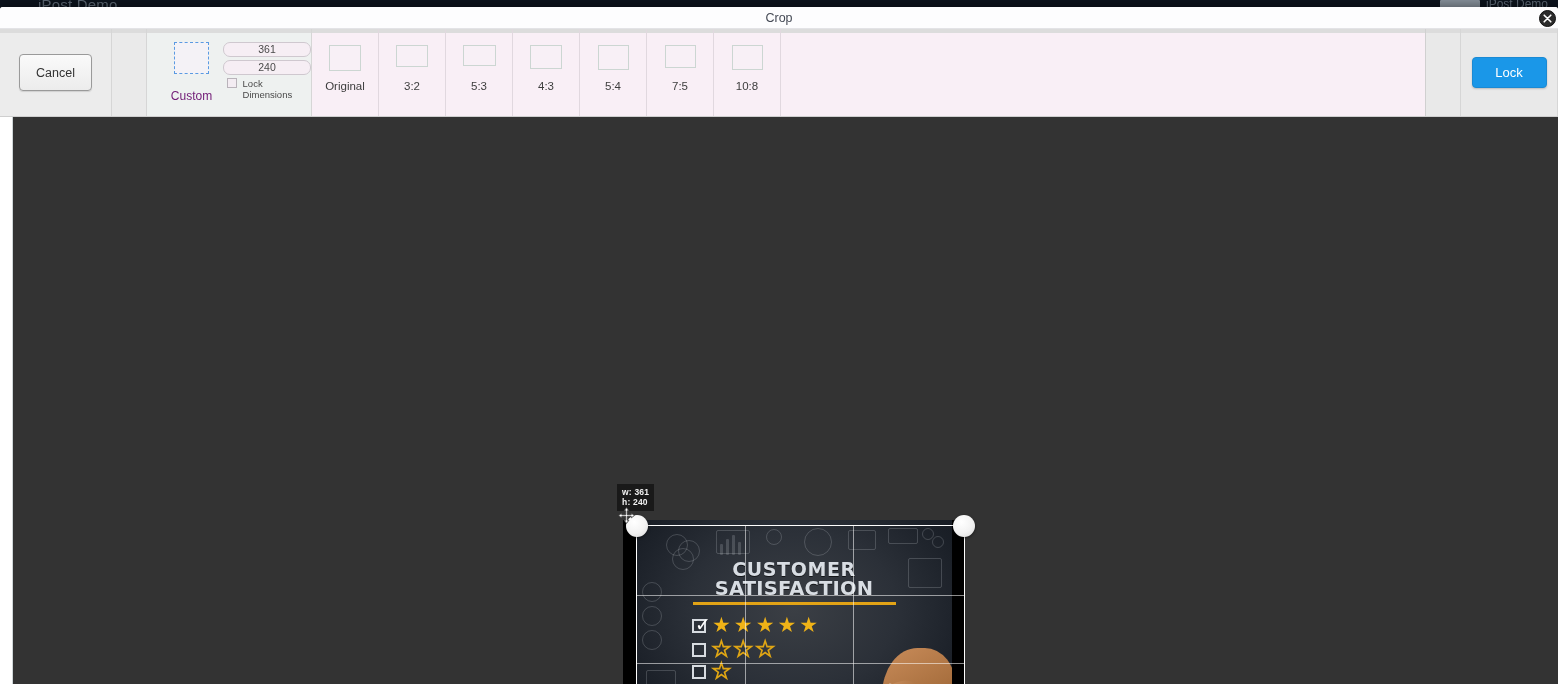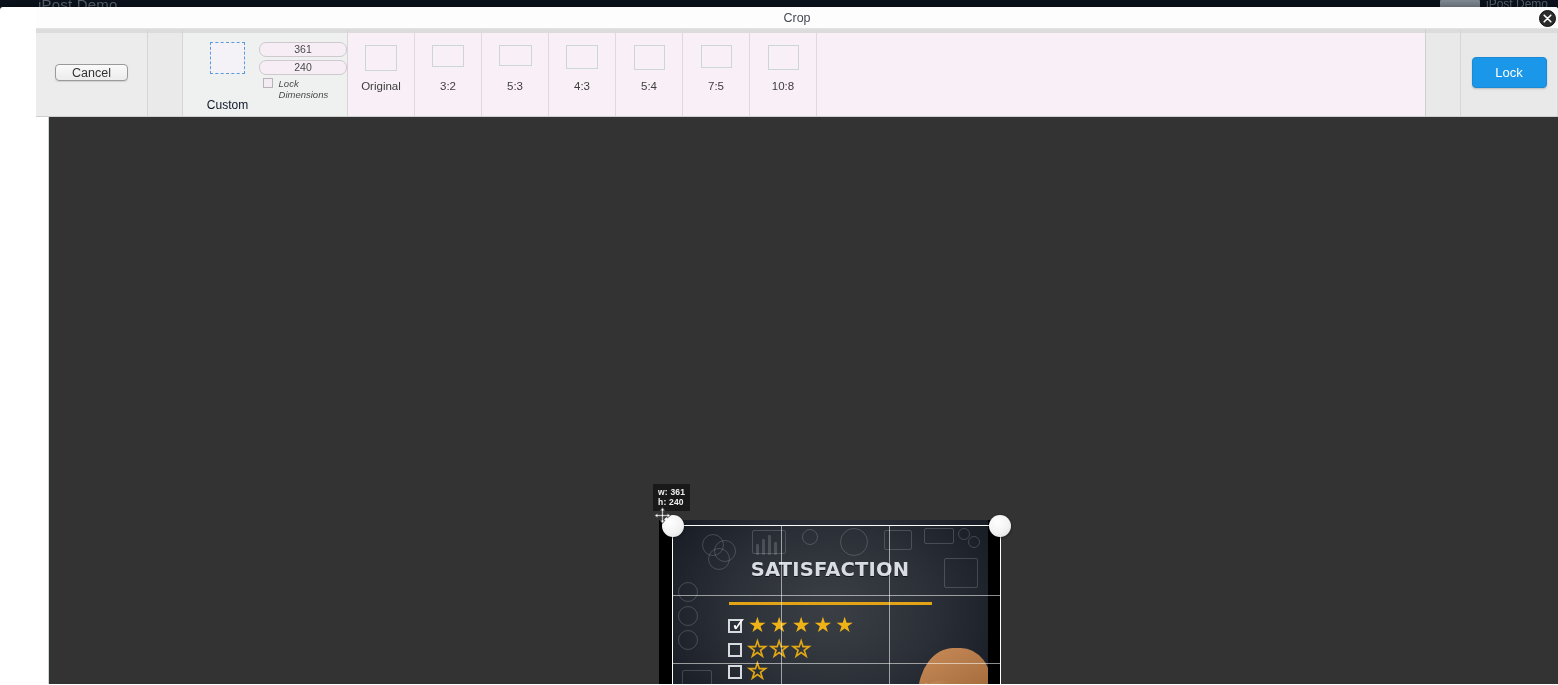--- a/index.html
+++ b/index.html
@@ -33,21 +33,20 @@
   }
 
   
   #crop-modal {
     position: absolute; left: 0; top: 7px;
     width: 1558px; height: 678px;
     background: #ffffff;
     border-radius: 3px 3px 0 0;
     box-shadow: 0 0 14px rgba(0,0,0,.55);
     overflow: hidden;
-    padding-left: 36px;
   }
 
   
   #modal-titlebar {
     position: relative;
     height: 22px;
     background: #fdfdfe;
     border-bottom: 1px solid #e3e3e6;
   }
   #modal-title {
@@ -83,21 +82,21 @@
   }
   .tb-seg::before {
     content: "";
     position: absolute; left: 0; right: 0; top: 0;
     height: 4px; background: #dcdcdc;
   }
 
   
   #seg-cancel { width: 112px; background: #ececec; }
   #cancel-button {
-    width: 73px; height: 17px;
+    width: 73px; height: 37px;
     background: linear-gradient(#fafafa,#ececec);
     border: 1px solid #9a9a9a;
     border-radius: 4px;
     font-size: 12.5px; color: #333;
     font-family: "Liberation Sans", sans-serif;
     cursor: pointer;
     box-shadow: 0 1px 1px rgba(0,0,0,.12);
   }
 
   #seg-gap1 { width: 35px; background: #eaeaea; }
@@ -108,33 +107,33 @@
     background: #eef1f0;
     display: block; padding-top: 13px;
   }
   #custom-inner { display: flex; align-items: flex-start; padding-left: 15px; }
   #custom-left { width: 62px; text-align: center; }
   #custom-swatch {
     width: 35px; height: 32px; margin: 0 auto;
     border: 1px dashed #5a9ae2;
     background: #f4f2f6;
   }
-  #custom-label { font-size: 12px; color: #0f172a; margin-top: 24px; }
+  #custom-label { font-size: 12px; color: #701a75; margin-top: 15px; }
   #custom-right { margin-left: 2px; }
   .dim-field {
     width: 88px; height: 15px;
     background: #f6eef4;
     border: 1px solid #cfc8cf;
     border-radius: 7px;
     font-size: 10.5px; color: #4a4a4a;
     text-align: center; line-height: 13px;
     margin-bottom: 3px;
     font-family: "Liberation Sans", sans-serif;
   }
-  #lock-row { display: flex; align-items: flex-start; padding-left: 4px; font-style: italic; }
+  #lock-row { display: flex; align-items: flex-start; padding-left: 4px; }
   #lock-checkbox {
     width: 10px; height: 10px;
     border: 1px solid #b9b3ba; background: #f3ecf2;
     margin-right: 6px;
   }
   #lock-label { font-size: 9.5px; color: #4a4a4a; }
 
   
   .ratio-item {
     width: 67px;
@@ -422,20 +421,21 @@
         <div class="doodle sq" style="left:252px;top:8px;width:30px;height:16px;"></div>
         <div class="doodle" style="left:286px;top:8px;width:12px;height:12px;"></div>
         <div class="doodle" style="left:296px;top:16px;width:12px;height:12px;"></div>
         <div class="doodle sq" style="left:272px;top:38px;width:34px;height:30px;"></div>
         <div class="doodle" style="left:6px;top:62px;width:20px;height:20px;"></div>
         <div class="doodle" style="left:6px;top:86px;width:20px;height:20px;"></div>
         <div class="doodle" style="left:6px;top:110px;width:20px;height:20px;"></div>
         <div class="doodle sq" style="left:10px;top:150px;width:30px;height:22px;"></div>
 
         <div id="sat-title">
+          <div class="l1">CUSTOMER</div>
           <div class="l2">SATISFACTION</div>
         </div>
         <div id="gold-rule"></div>
 
         <div class="star-row" style="top:95px;">
           <div class="cbox">
               <span class="tick">✓</span>
             </div>
           <span class="star full">★</span>
           <span class="star full">★</span>

